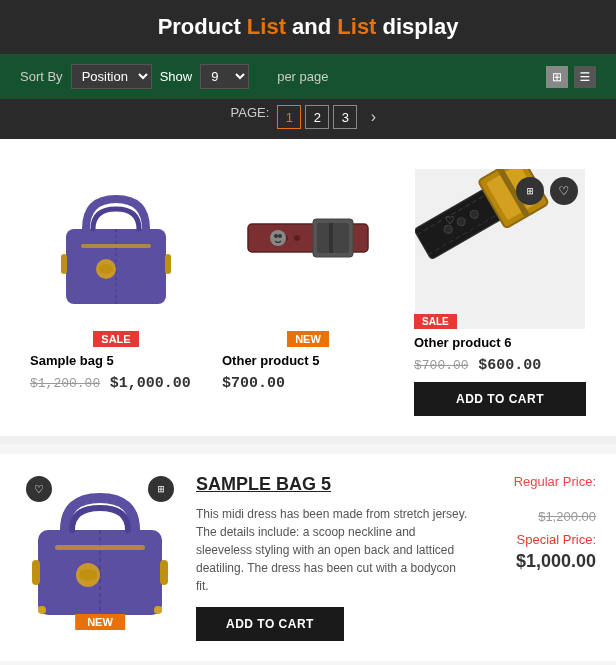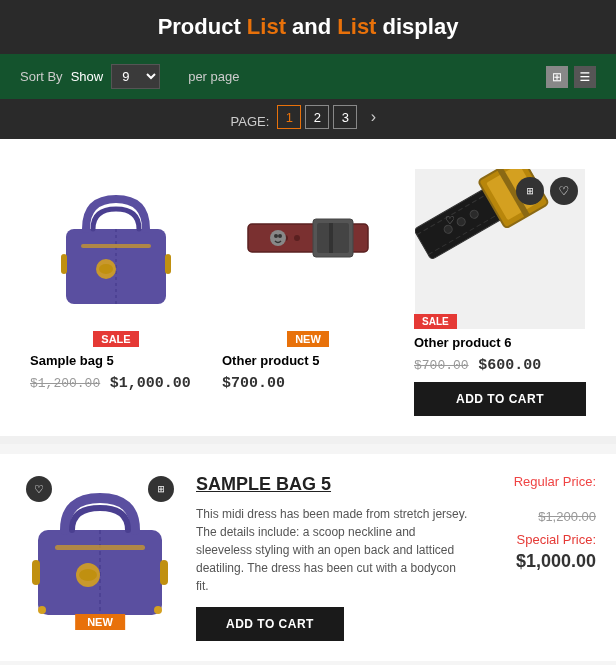--- a/index.html
+++ b/index.html
@@ -44,21 +44,21 @@
       cursor: pointer;
       color: #fff;
       font-size: 12px;
     }
     .toolbar .view-icon.active { background: #888; }
 
     
     .pagination-bar {
       background: #2a2a2a;
       display: flex;
-      align-items: flex-end;
+      align-items: flex-start;
       justify-content: center;
       padding: 6px 0 10px;
       gap: 4px;
     }
     .page-label { color: #ccc; font-size: 13px; margin-right: 4px; }
     .page-btn {
       width: 24px; height: 24px;
       display: flex; align-items: center; justify-content: center;
       border: 1px solid #888;
       color: #fff;
@@ -279,20 +279,25 @@
   </style>
 </head>
 <body>
 
 <div class="page-header">
   <span>Product </span><span class="orange">List</span><span> and </span><span class="orange">List</span><span> display</span>
 </div>
 
 <div class="toolbar">
   <label>Sort By</label>
+  <select>
+    <option>Position</option>
+    <option>Name</option>
+    <option>Price</option>
+  </select>
   <span>Show</span>
   <select>
     <option>9</option>
     <option>18</option>
     <option>27</option>
   </select>
   <span class="per-page">per page</span>
   <div class="view-icons">
     <div class="view-icon active">⊞</div>
     <div class="view-icon">☰</div>

